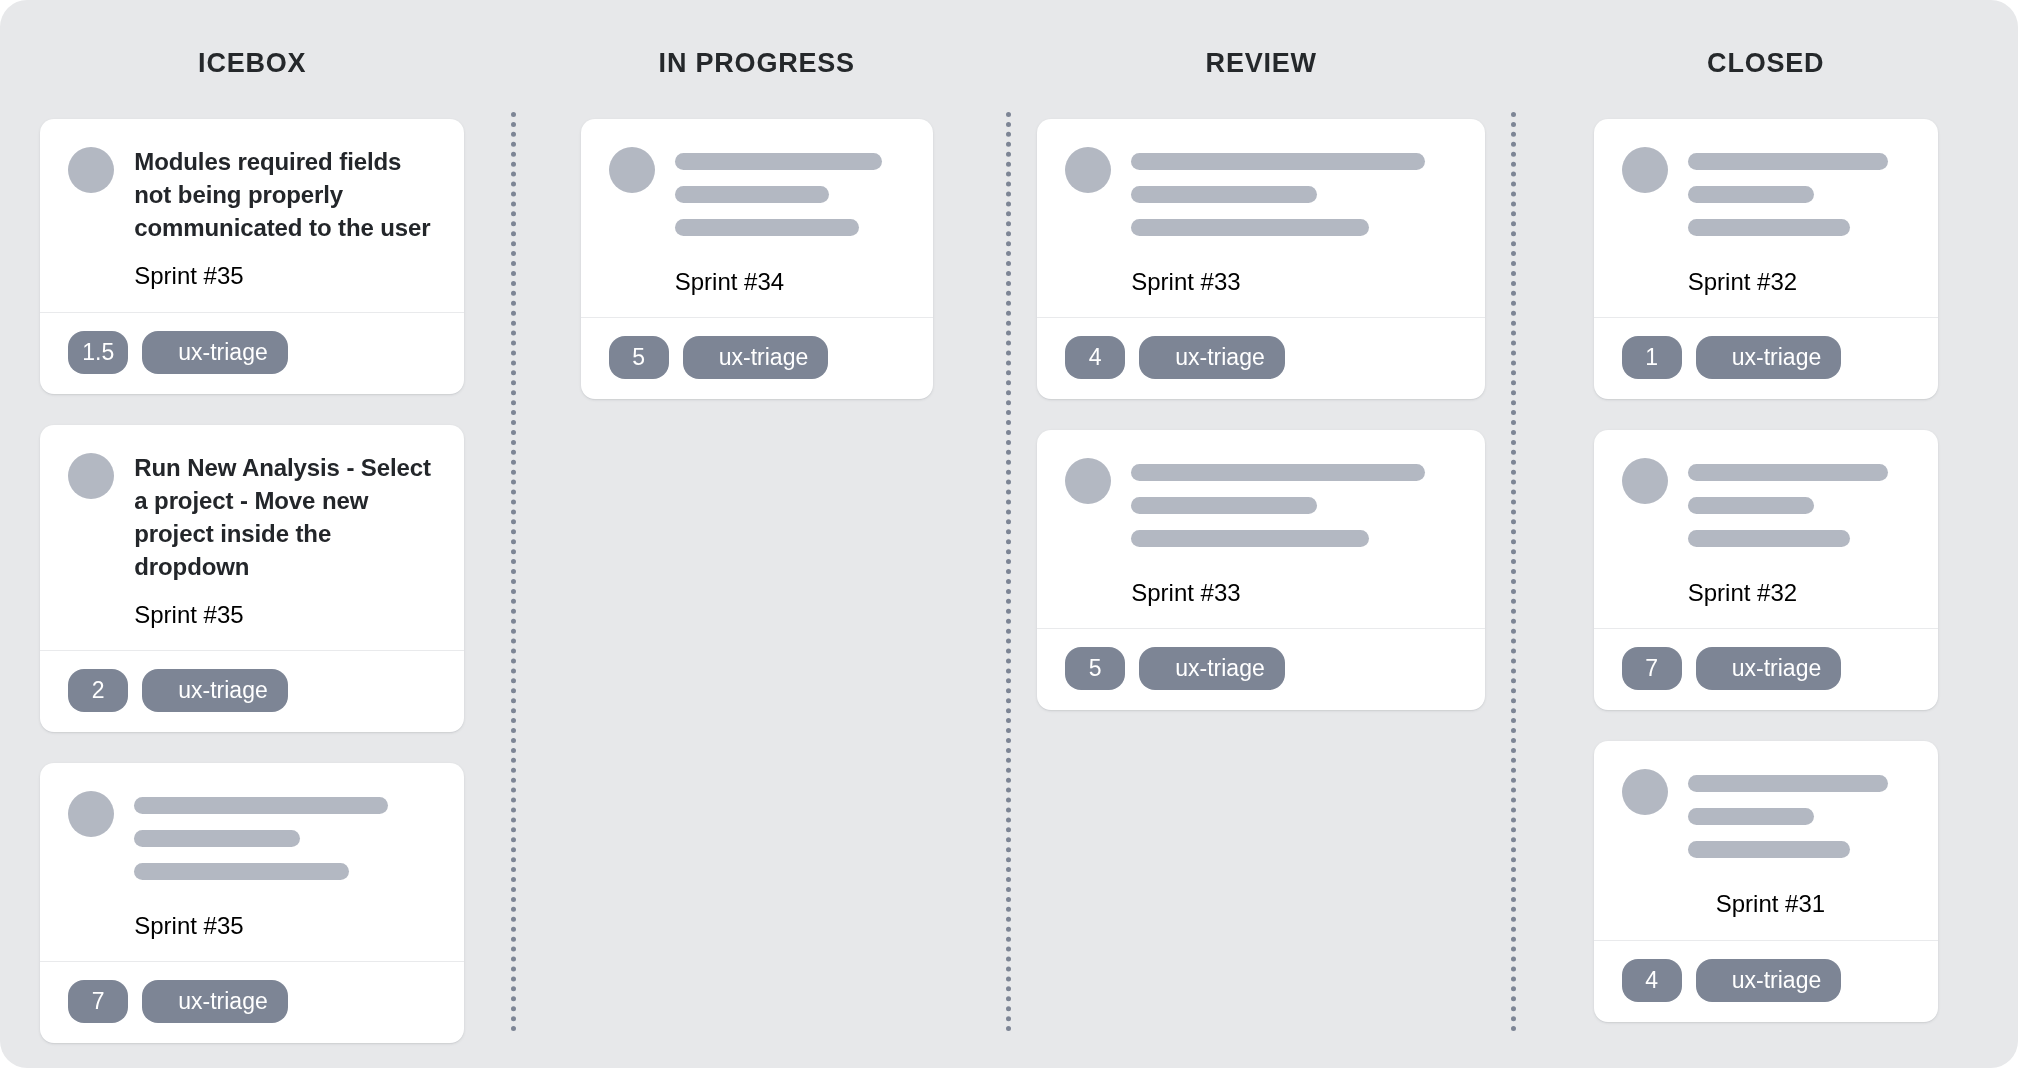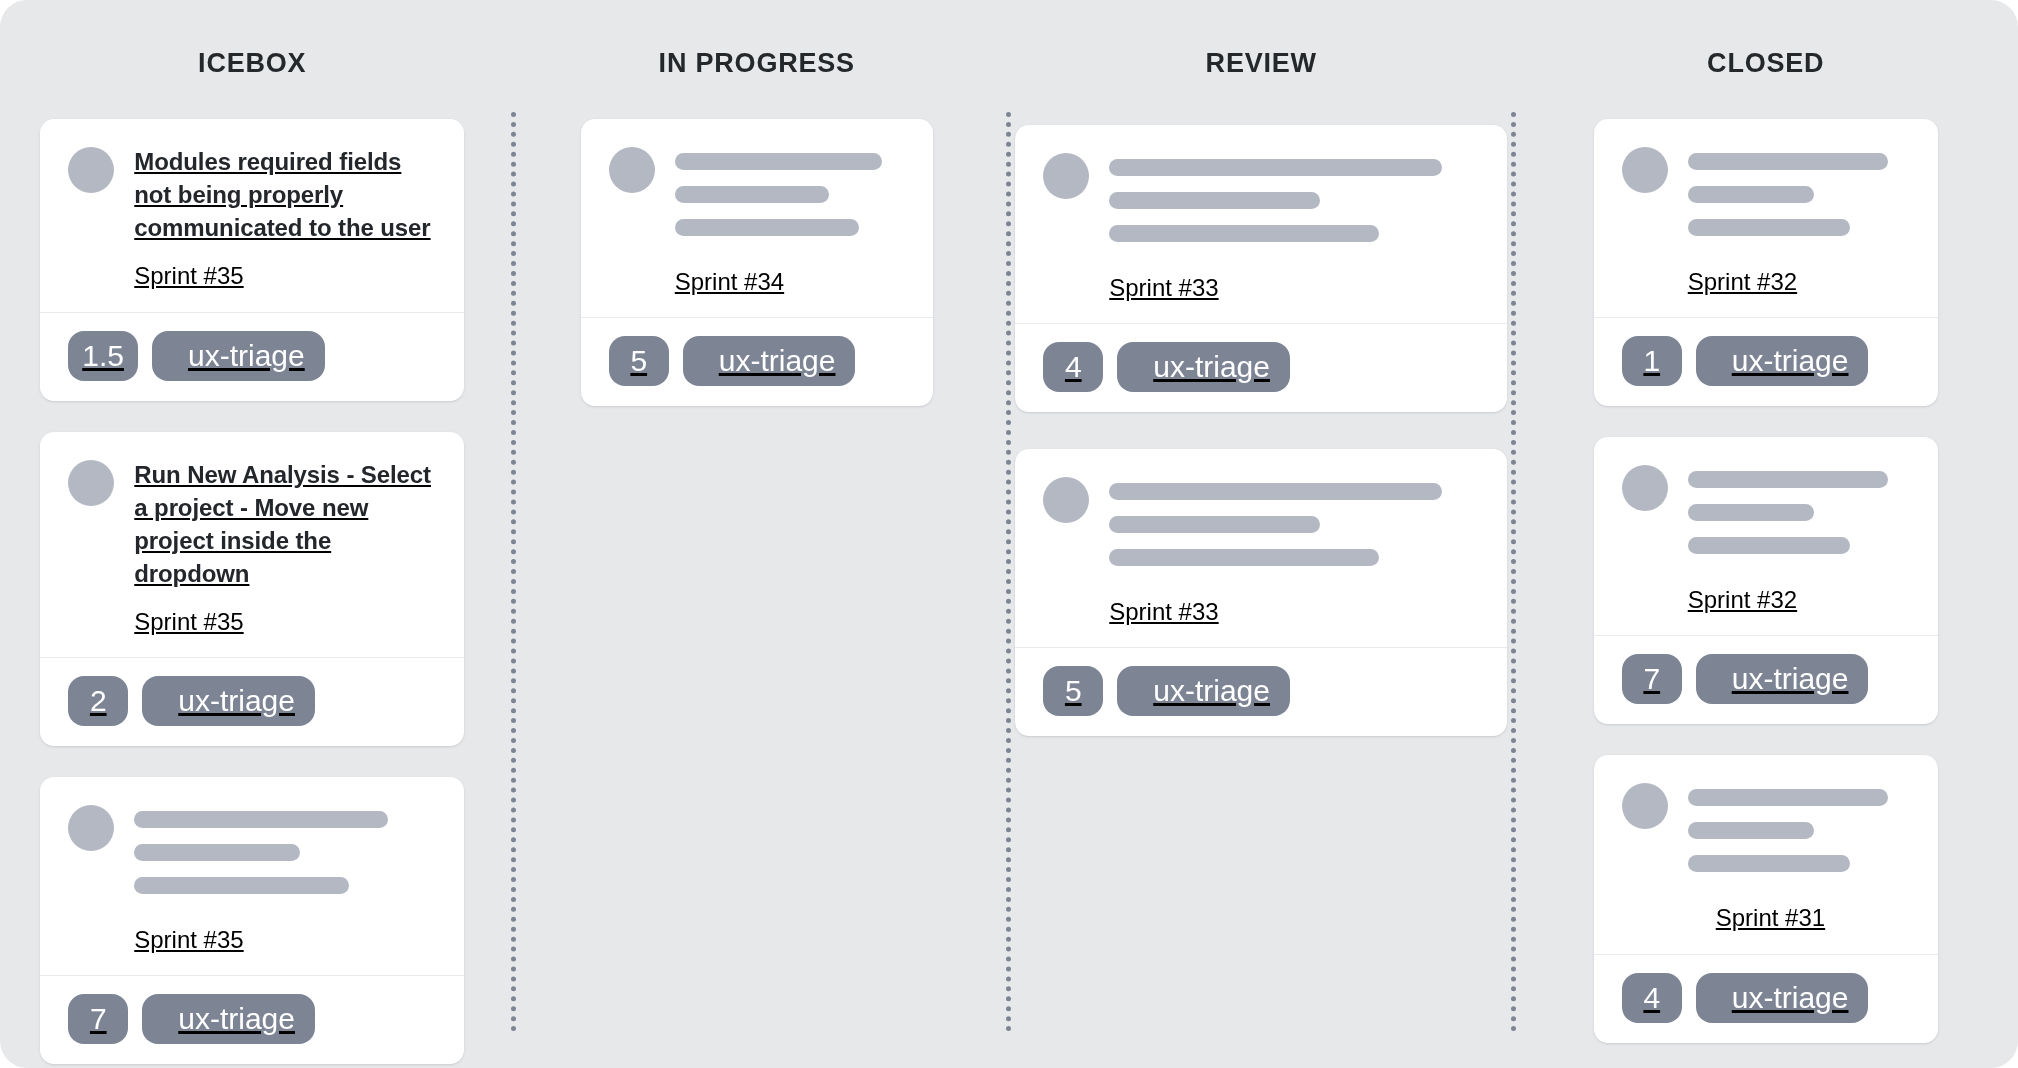--- a/index.html
+++ b/index.html
@@ -75,25 +75,24 @@
   }
 
   
   .card {
     width: 424px;
     background: #ffffff;
     border-radius: 14px;
     box-shadow: 0 1px 3px rgba(40, 45, 60, 0.10), 0 1px 1px rgba(40,45,60,0.05);
     box-sizing: border-box;
     overflow: hidden;
-    text-decoration: underline;
   }
   .col-1 .card { width: 424px; }
   .col-2 .card { width: 352px; }
-  .col-3 .card { width: 492px; margin-top: 6px; }
+  .col-3 .card { width: 448px; }
   .col-4 .card { width: 344px; }
 
   .card-body {
     padding: 26px 28px 20px 28px;
     display: block;
   }
 
   .card-top {
     display: flex;
     flex-direction: row;
@@ -152,21 +151,21 @@
     display: flex;
     flex-direction: row;
     align-items: center;
     gap: 14px;
   }
 
   .pill {
     background: #7d8595;
     color: #ffffff;
     border-radius: 16px;
-    font-size: 30px;
+    font-size: 23px;
     line-height: 1;
     padding: 10px 0;
     text-align: center;
     box-sizing: border-box;
   }
   .pill-points {
     min-width: 60px;
     padding-left: 14px;
     padding-right: 14px;
   }

